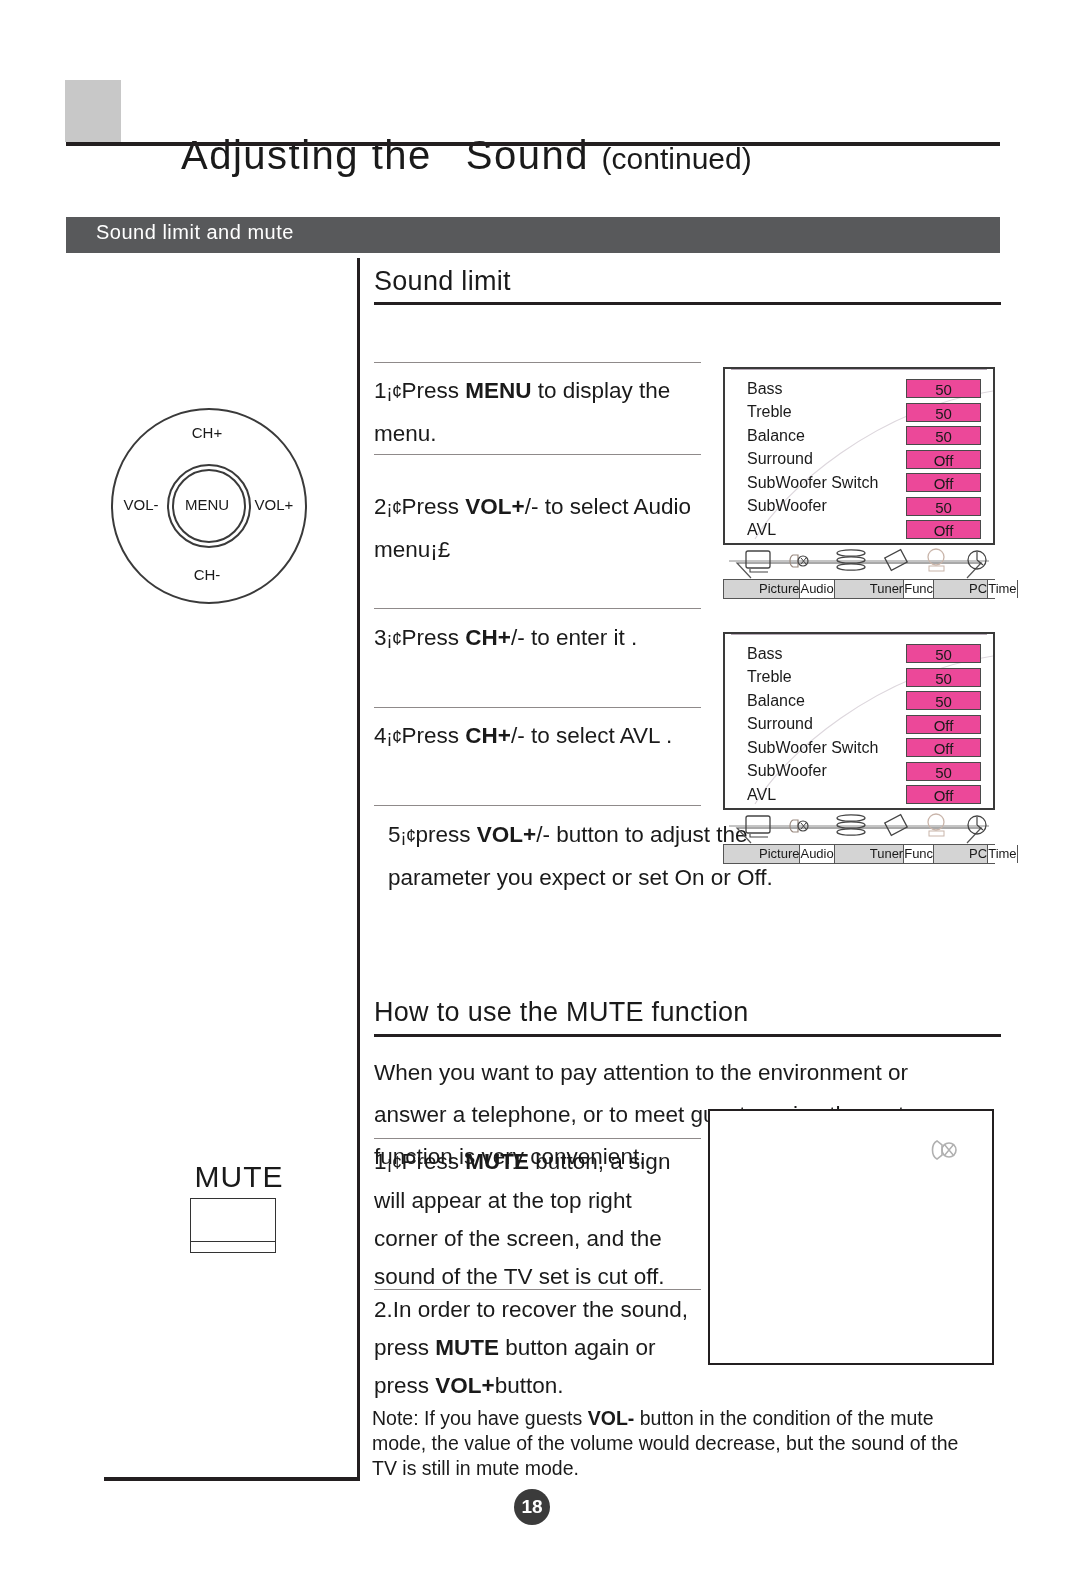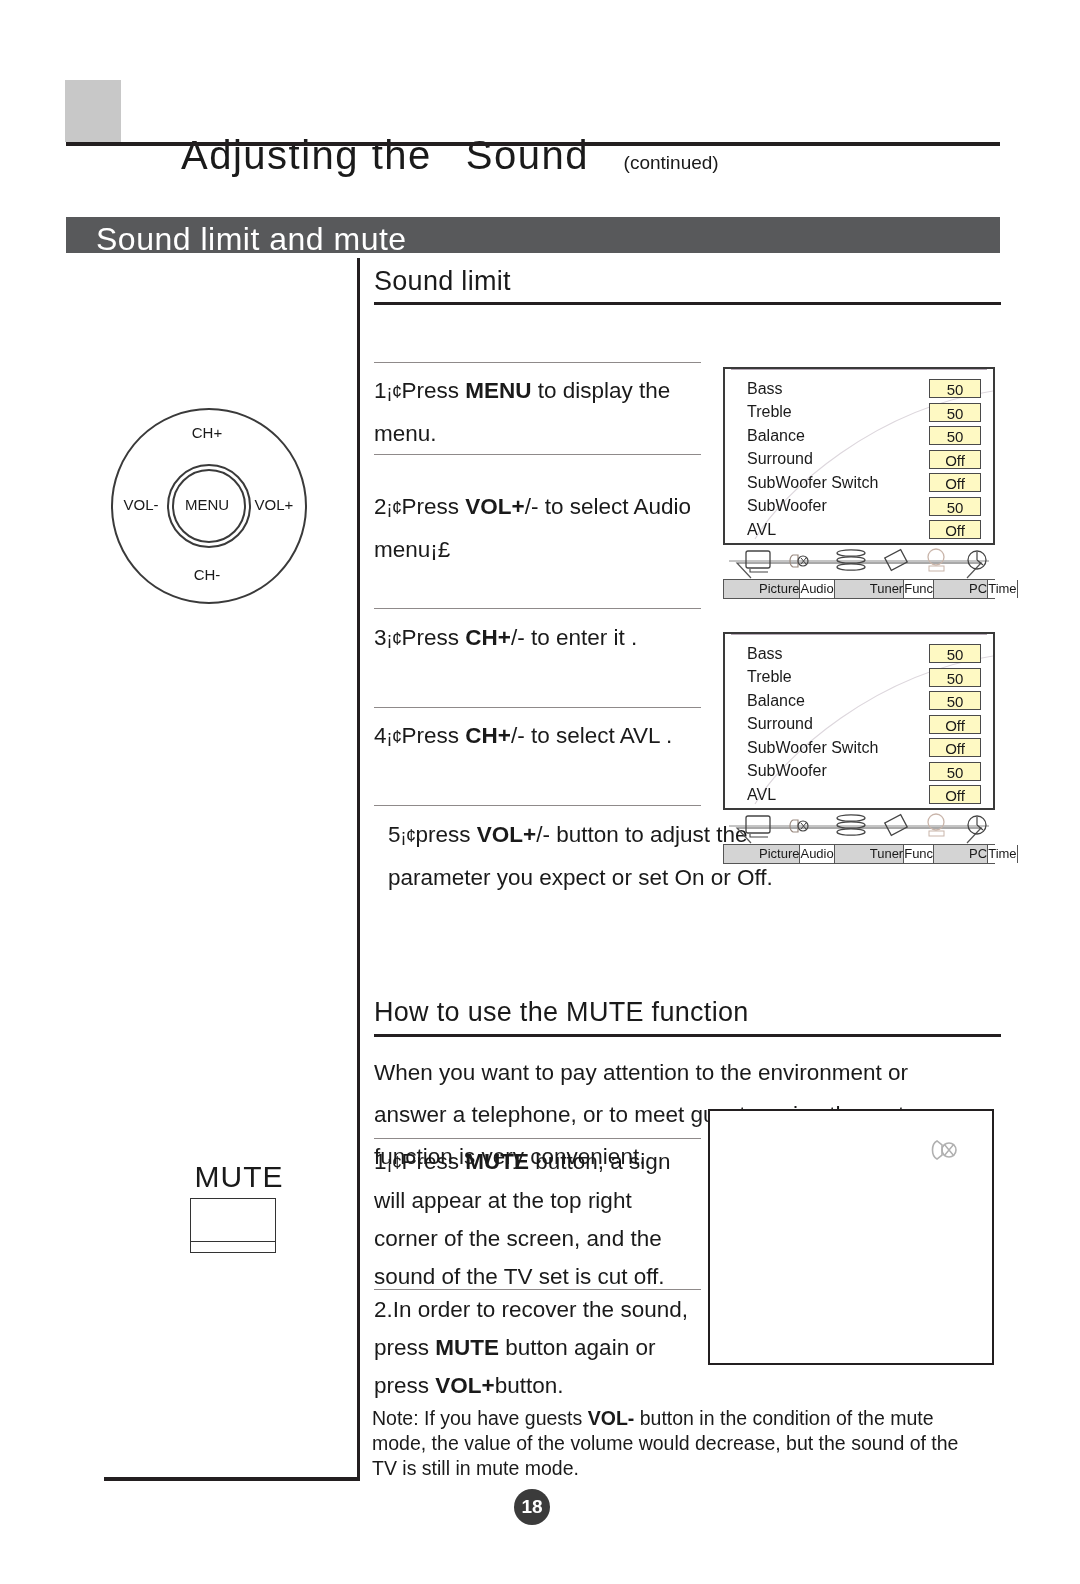--- a/index.html
+++ b/index.html
@@ -26,39 +26,39 @@
   #page-title {
     position: absolute;
     left: 158px; top: 88px;
     font-size: 40px;
     letter-spacing: 1.5px;
     white-space: pre;
     color: #1a1a1a;
   }
   #page-title .t-main { }
   #page-title .t-gap { display:inline-block; width:34px; }
-  #page-title .t-cont { font-size: 19px; letter-spacing: 0px; margin-left: 22px; }
+  #page-title .t-cont { font-size: 30px; letter-spacing: 0px; }
   #header-rule {
     position: absolute;
     left: 66px; top: 142px;
     width: 934px; height: 4px;
     background: #231f20;
   }
 
   
   #section-band {
     position: absolute;
     left: 66px; top: 217px;
     width: 934px; height: 36px;
     background: #58595b;
   }
   #section-band-label {
     position: absolute;
     left: 30px; top: 4px;
-    font-size: 32px;
+    font-size: 20px;
     color: #ffffff;
     letter-spacing: 0.5px;
   }
 
   
   #column-divider {
     position: absolute;
     left: 357px; top: 258px;
     width: 3px; height: 1222px;
     background: #231f20;
@@ -170,28 +170,28 @@
     align-items: center;
     height: 23.5px;
   }
   .osd-label {
     font-size: 16px;
     color: #1a1a1a;
     white-space: nowrap;
     flex: 1;
   }
   .osd-value {
-    width: 52px;
+    width: 75px;
     height: 19px;
     line-height: 19px;
     border: 1.5px solid #4a4a4a;
     text-align: center;
     font-size: 15px;
     color: #1a1a1a;
-    background: #fef9c3;
+    background: #ec4899;
     box-sizing: border-box;
   }
   .osd-iconbar {
     position: relative;
     height: 34px;
   }
   .osd-iconbar svg { display: block; }
   .osd-tabs {
     display: flex;
     border: 1px solid #555;

